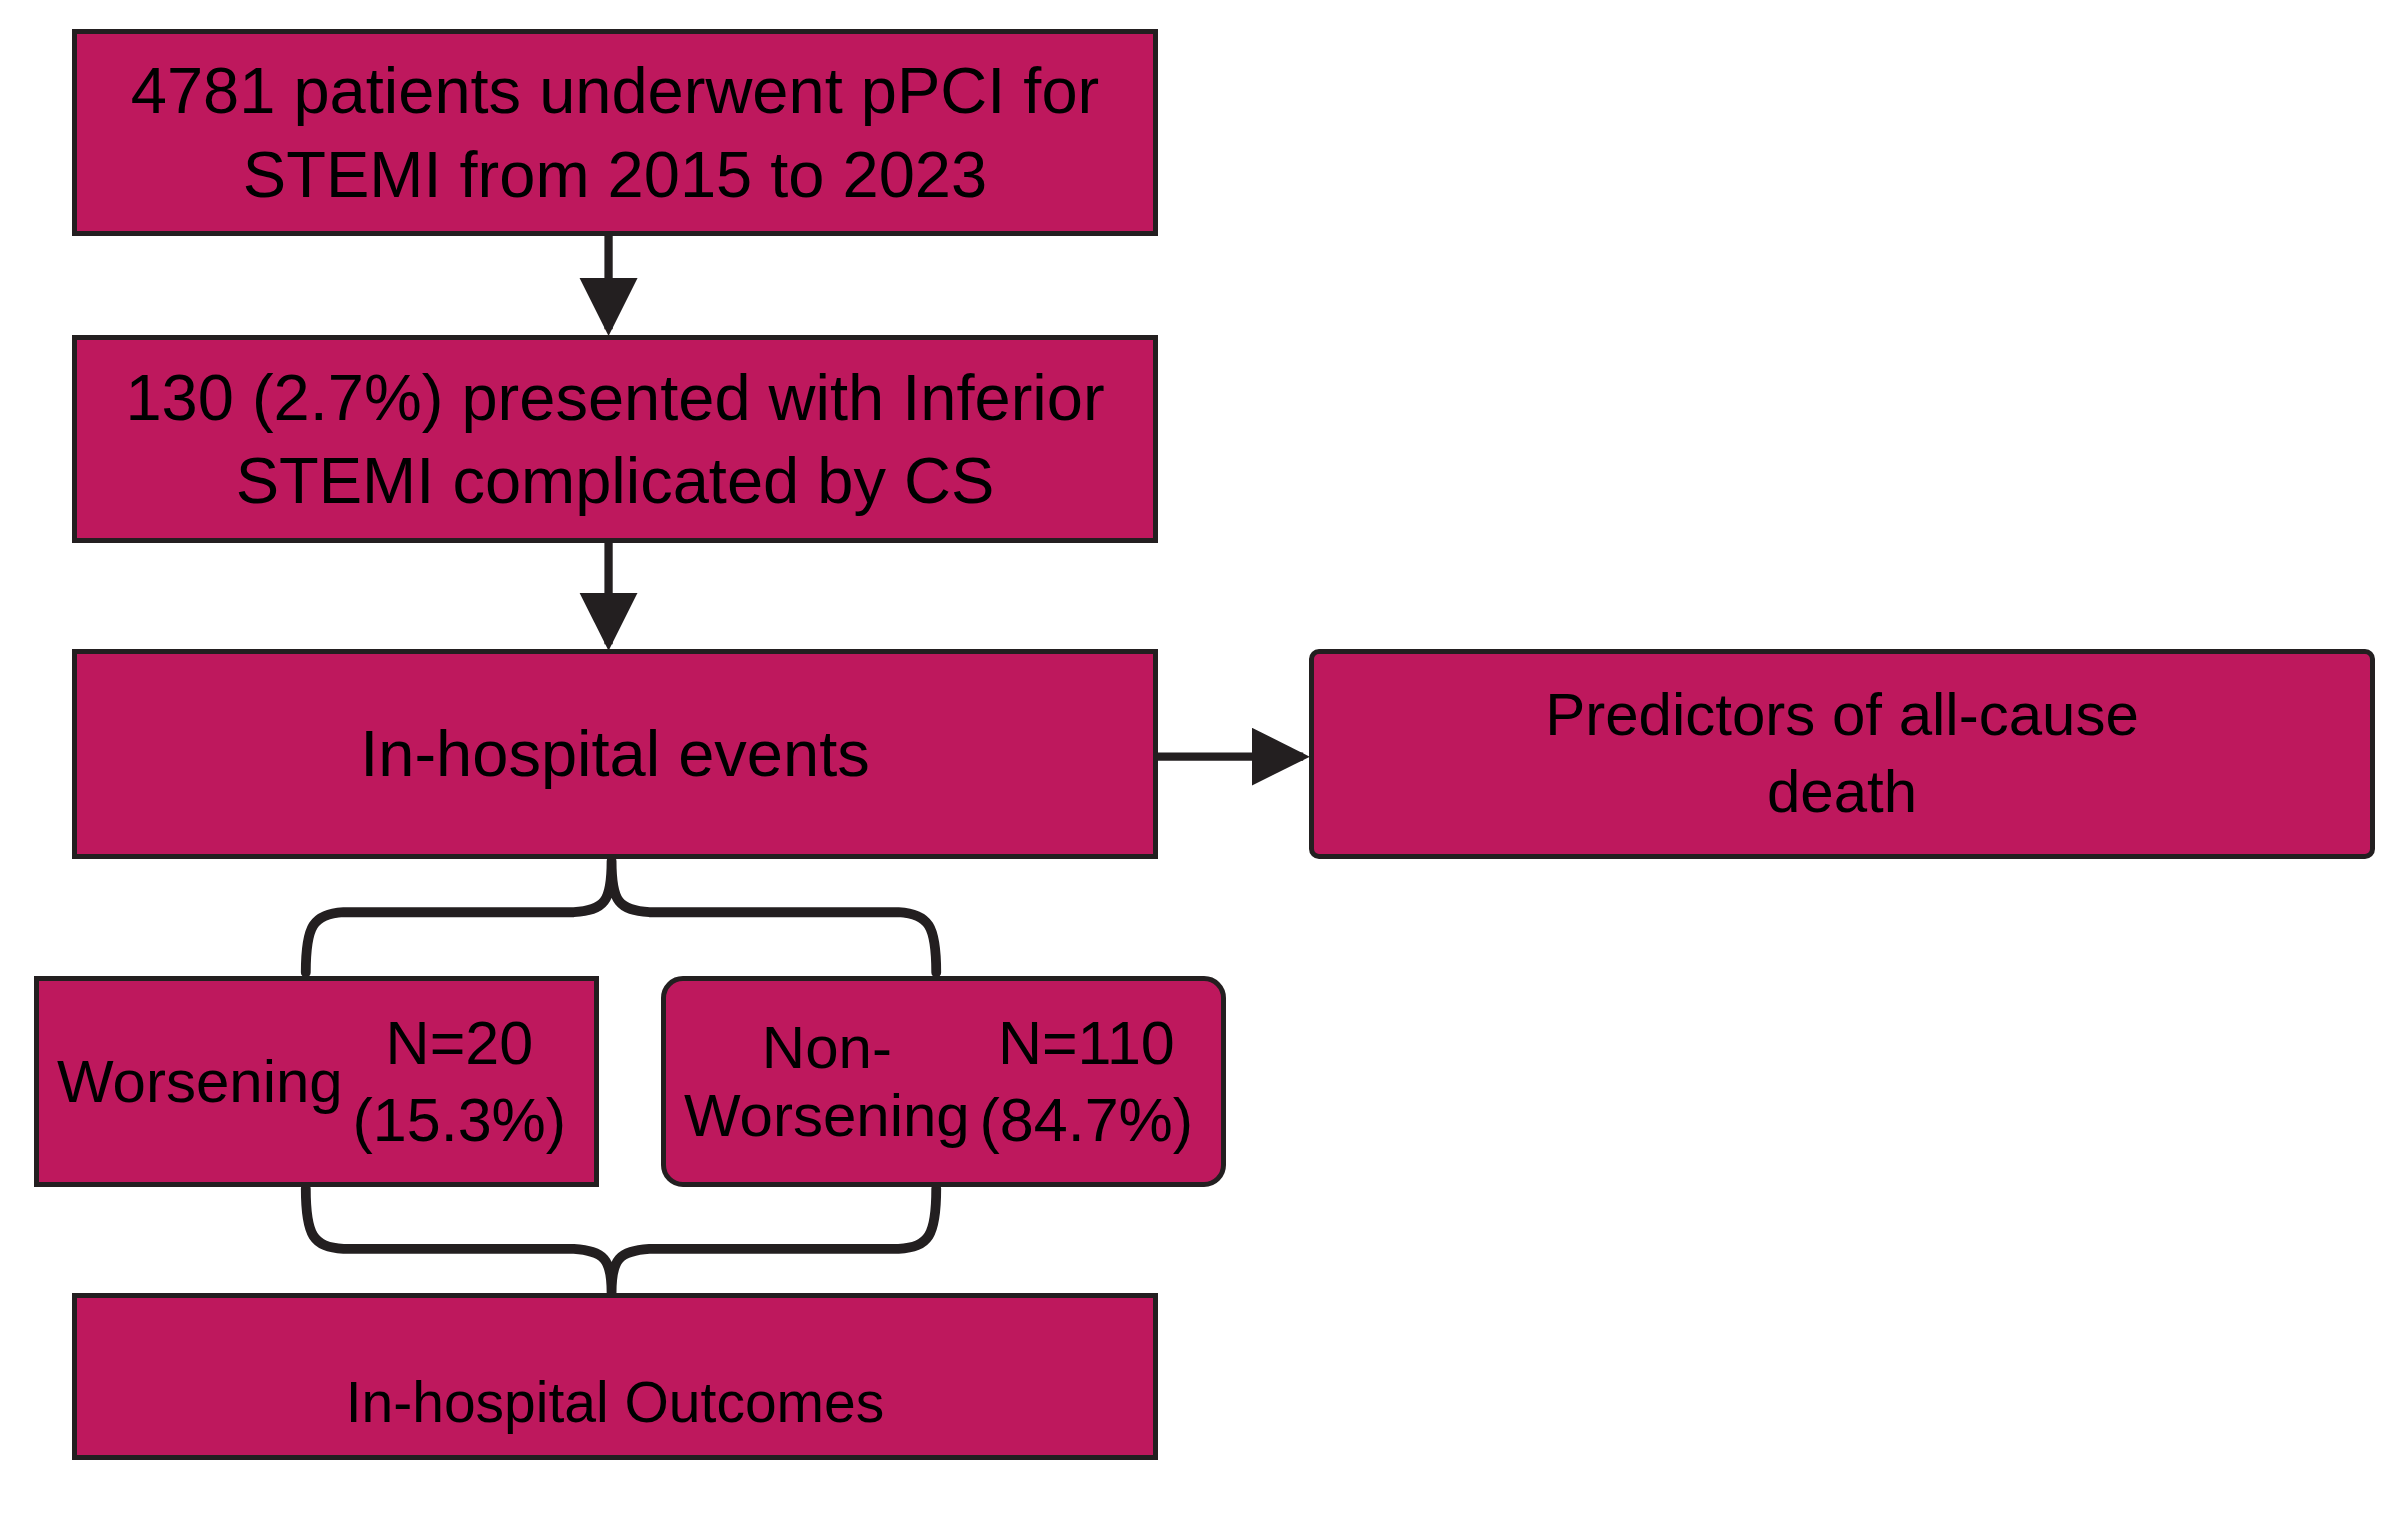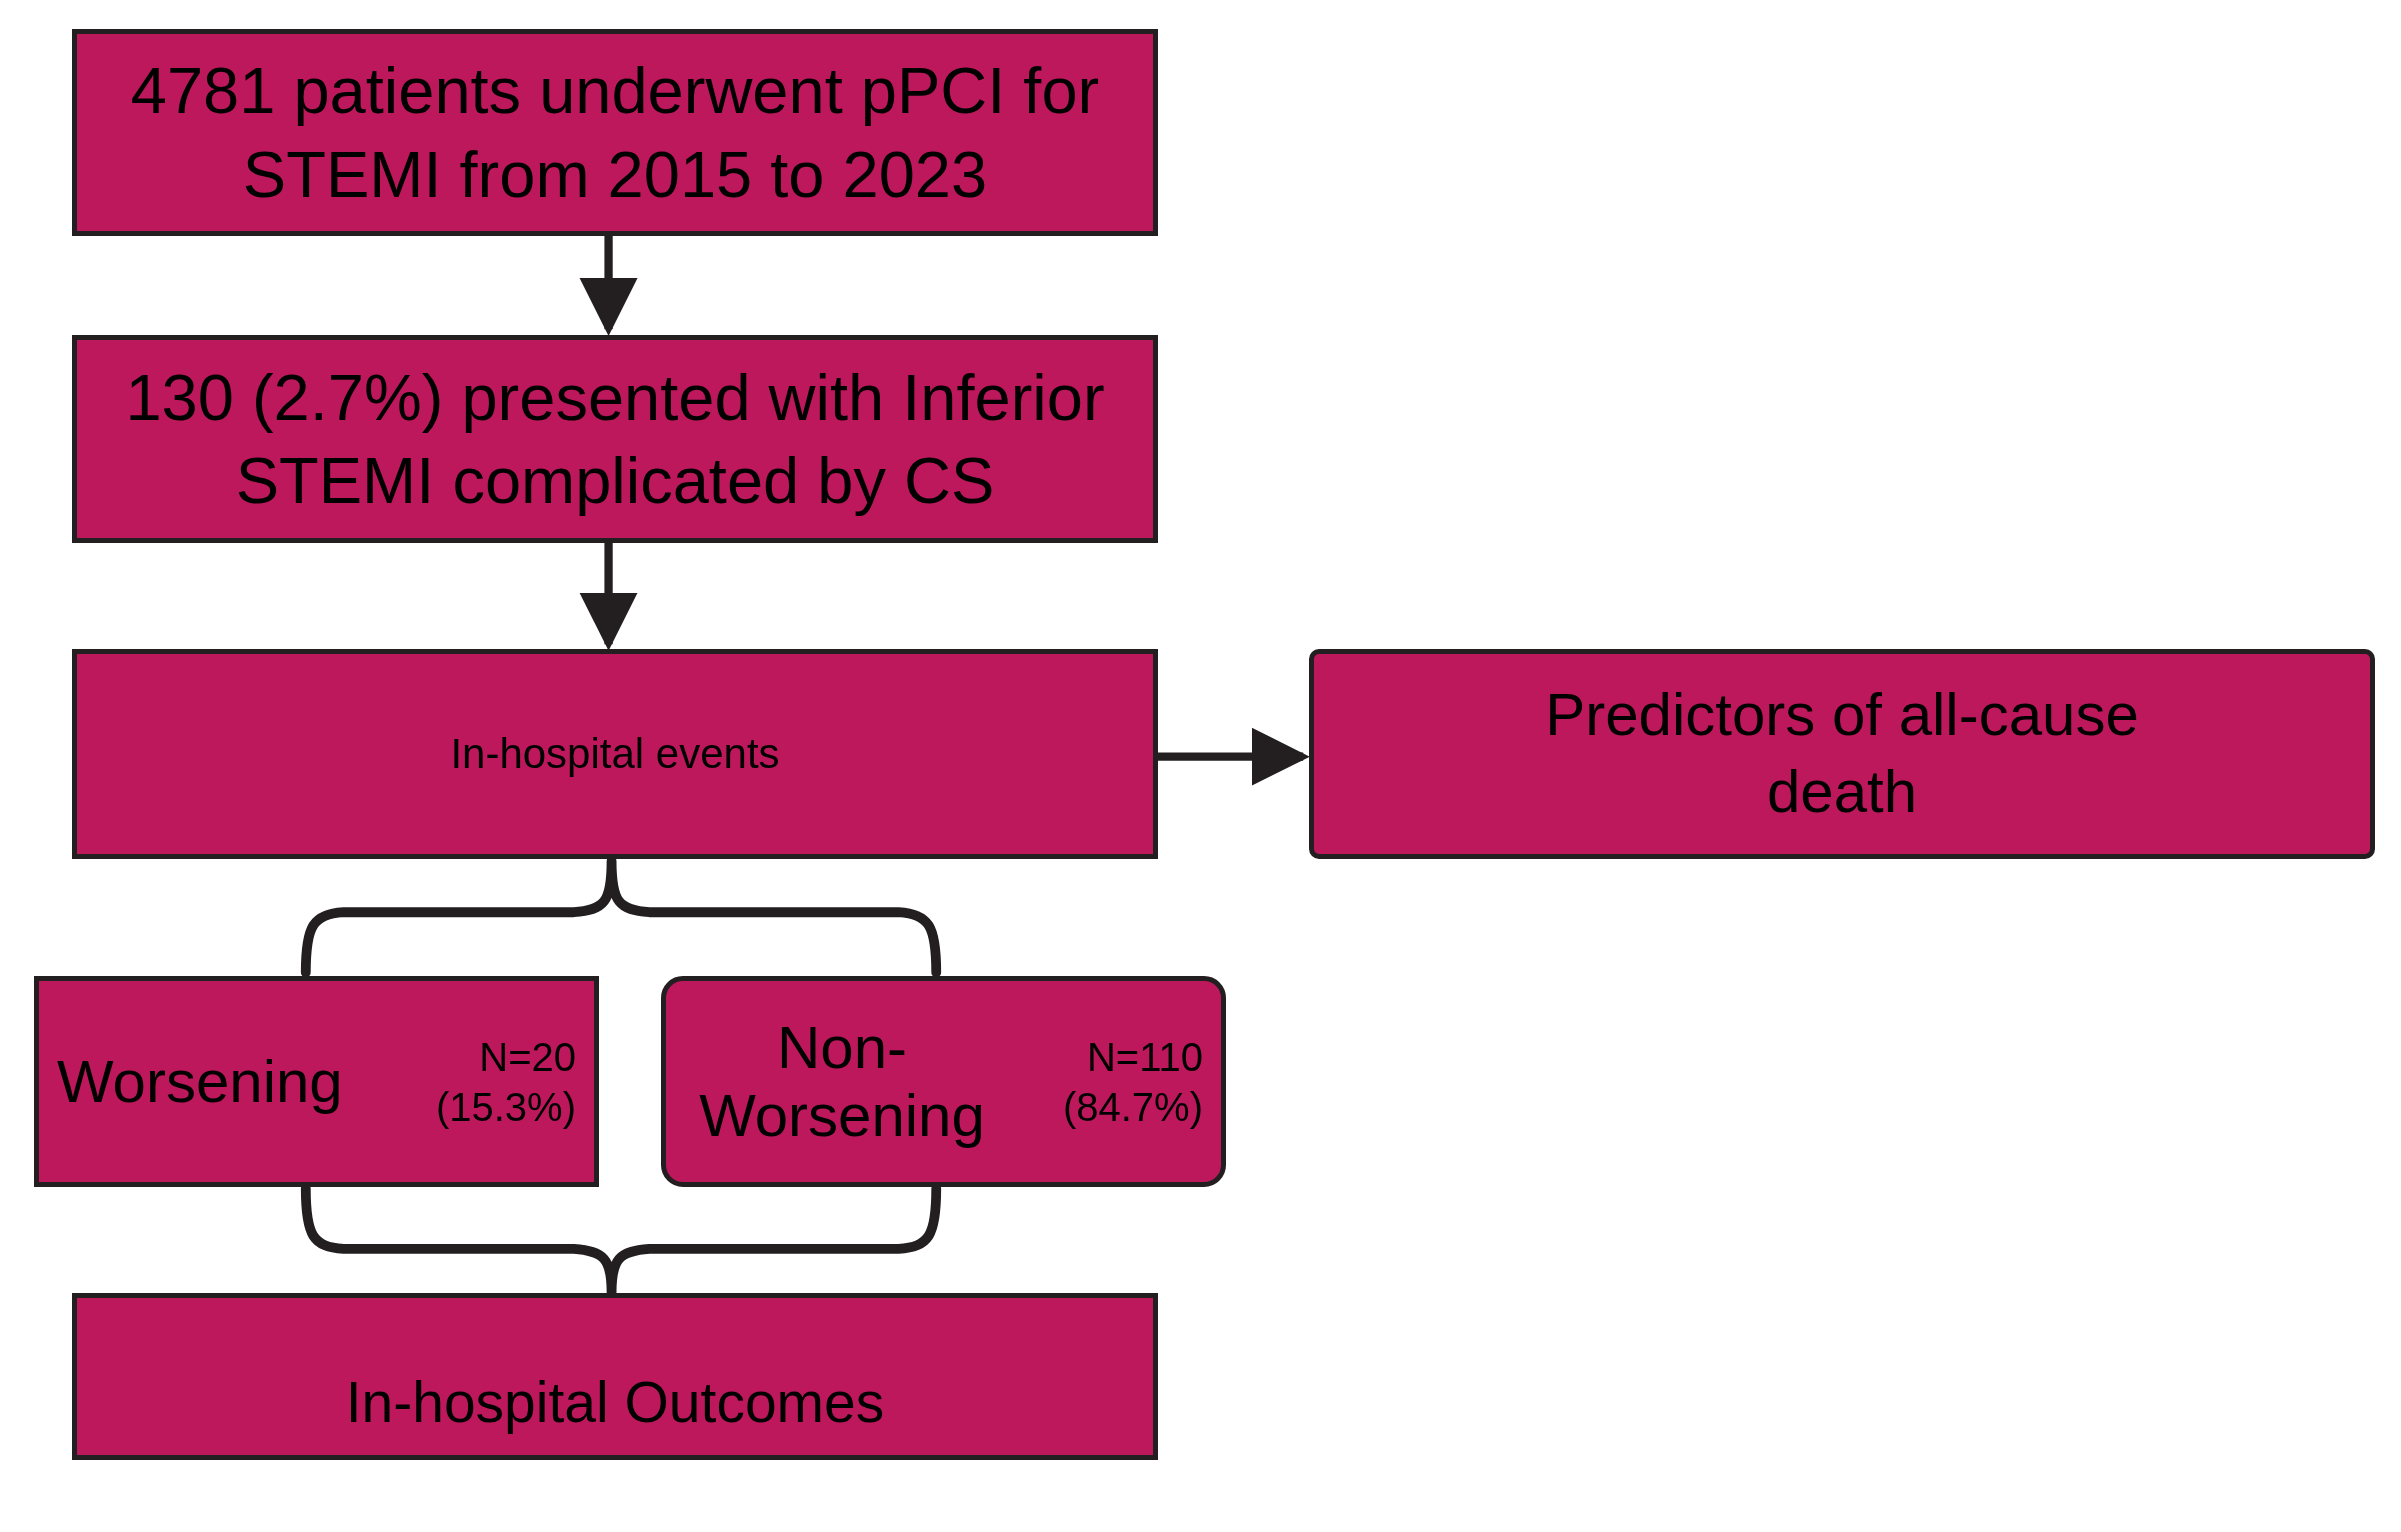--- a/index.html
+++ b/index.html
@@ -35,35 +35,35 @@
   }
 
   
   #node-cohort        { left: 72px;   top: 29px;   width: 1086px; height: 207px; }
   #node-cohort .label { font-size: 65px; }
 
   #node-inferior      { left: 72px;   top: 335px;  width: 1086px; height: 208px; }
   #node-inferior .label { font-size: 65px; }
 
   #node-events        { left: 72px;   top: 649px;  width: 1086px; height: 210px; }
-  #node-events .label { font-size: 42px; }
+  #node-events .label { font-size: 65px; }
 
   #node-predictors    { left: 1309px; top: 649px;  width: 1066px; height: 210px; border-radius: 10px; }
   #node-predictors .label { font-size: 60px; }
 
   #node-worsening     { left: 34px;   top: 976px; width: 565px;  height: 211px; }
   #node-nonworsening  { left: 661px;  top: 976px; width: 565px;  height: 211px; border-radius: 22px; }
   .split-label {
     display: flex;
     flex-direction: row;
     align-items: center;
     justify-content: center;
   }
   .split-label .line1 { font-size: 60px; line-height: 1.12; }
-  .split-label .line2 { font-size: 40px; line-height: 1.25; text-align: right; }
+  .split-label .line2 { font-size: 61px; line-height: 1.25; }
 
   #node-outcomes      { left: 72px;   top: 1293px; width: 1086px; height: 167px;
                         align-items: flex-start; padding-top: 68px; }
   #node-outcomes .label { font-size: 57px; }
 
   
   #connectors {
     position: absolute;
     left: 0;
     top: 0;

